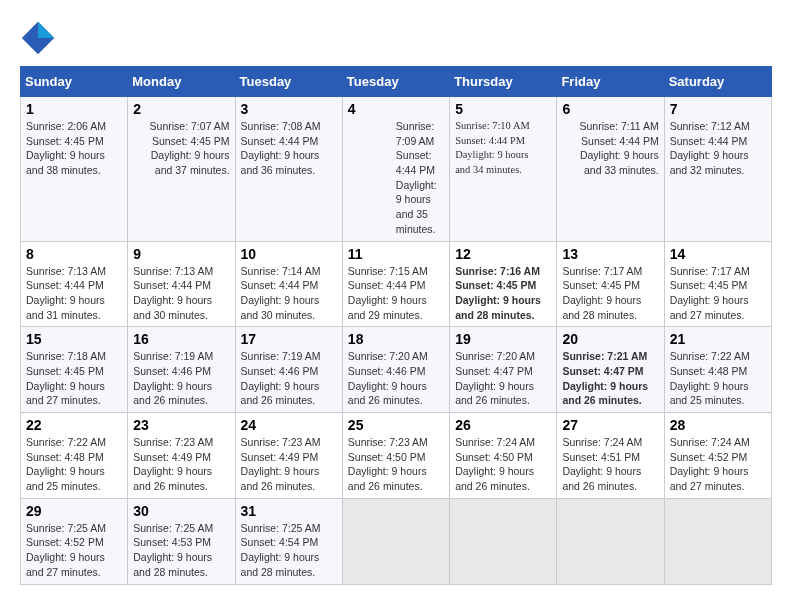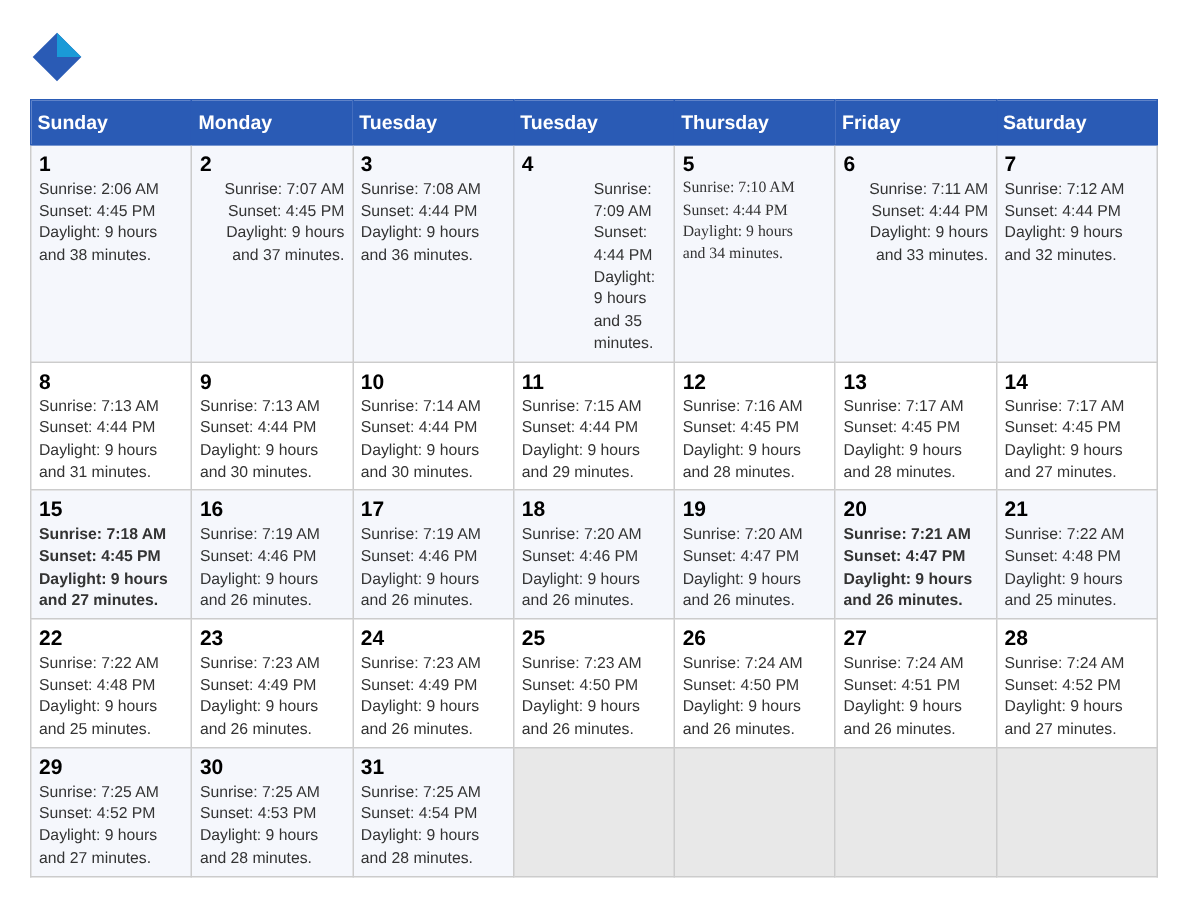--- a/index.html
+++ b/index.html
@@ -193,21 +193,21 @@
         </td>
         <td>
           <span class="day-num">11</span>
           <div class="day-info" style="white-space: pre-line;">Sunrise: 7:15 AM
 Sunset: 4:44 PM
 Daylight: 9 hours
 and 29 minutes.</div>
         </td>
         <td>
           <span class="day-num">12</span>
-          <div class="day-info" style="white-space: pre-line;">Sunrise: 7:16 AM
+          <div class="day-info" style="white-space: pre-line; font-weight: bold;">Sunrise: 7:16 AM
 Sunset: 4:45 PM
 Daylight: 9 hours
 and 28 minutes.</div>
         </td>
         <td>
           <span class="day-num">13</span>
           <div class="day-info" style="white-space: pre-line;">Sunrise: 7:17 AM
 Sunset: 4:45 PM
 Daylight: 9 hours
 and 28 minutes.</div>
@@ -216,21 +216,21 @@
           <span class="day-num">14</span>
           <div class="day-info" style="white-space: pre-line;">Sunrise: 7:17 AM
 Sunset: 4:45 PM
 Daylight: 9 hours
 and 27 minutes.</div>
         </td>
       </tr>
       <tr>
         <td>
           <span class="day-num">15</span>
-          <div class="day-info" style="white-space: pre-line; font-weight: bold;">Sunrise: 7:18 AM
+          <div class="day-info" style="white-space: pre-line;">Sunrise: 7:18 AM
 Sunset: 4:45 PM
 Daylight: 9 hours
 and 27 minutes.</div>
         </td>
         <td>
           <span class="day-num">16</span>
           <div class="day-info" style="white-space: pre-line;">Sunrise: 7:19 AM
 Sunset: 4:46 PM
 Daylight: 9 hours
 and 26 minutes.</div>

